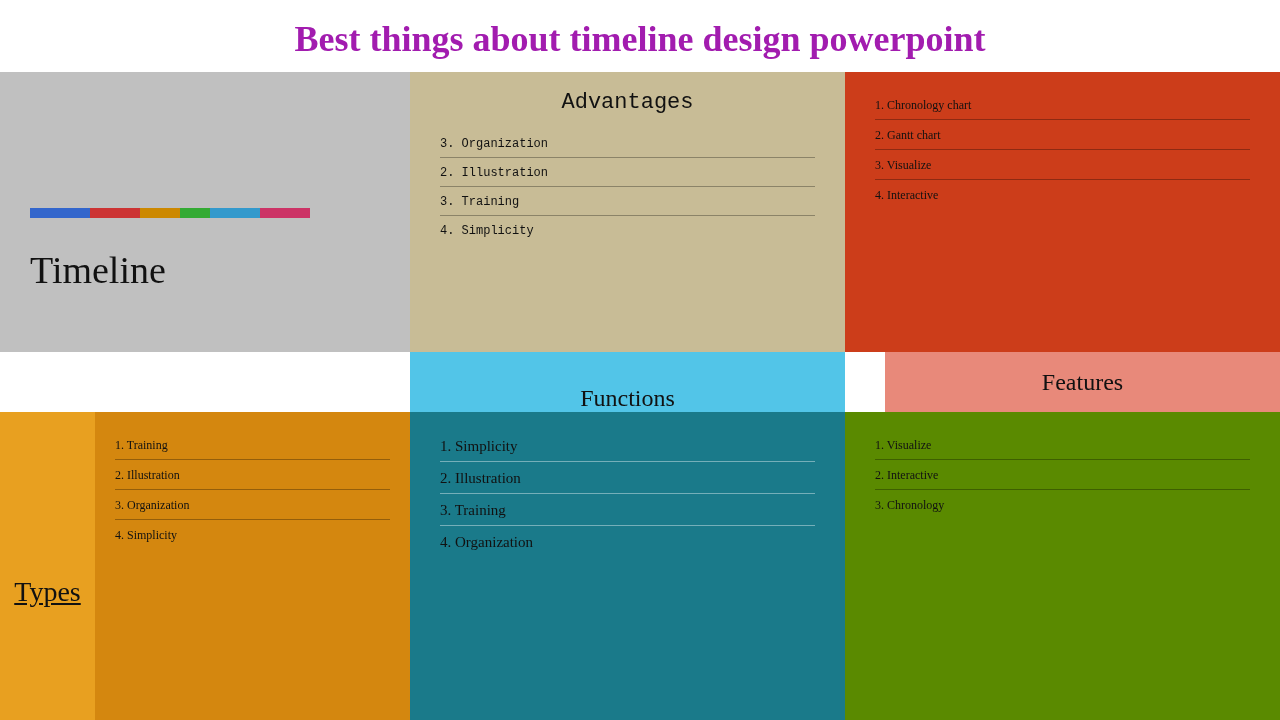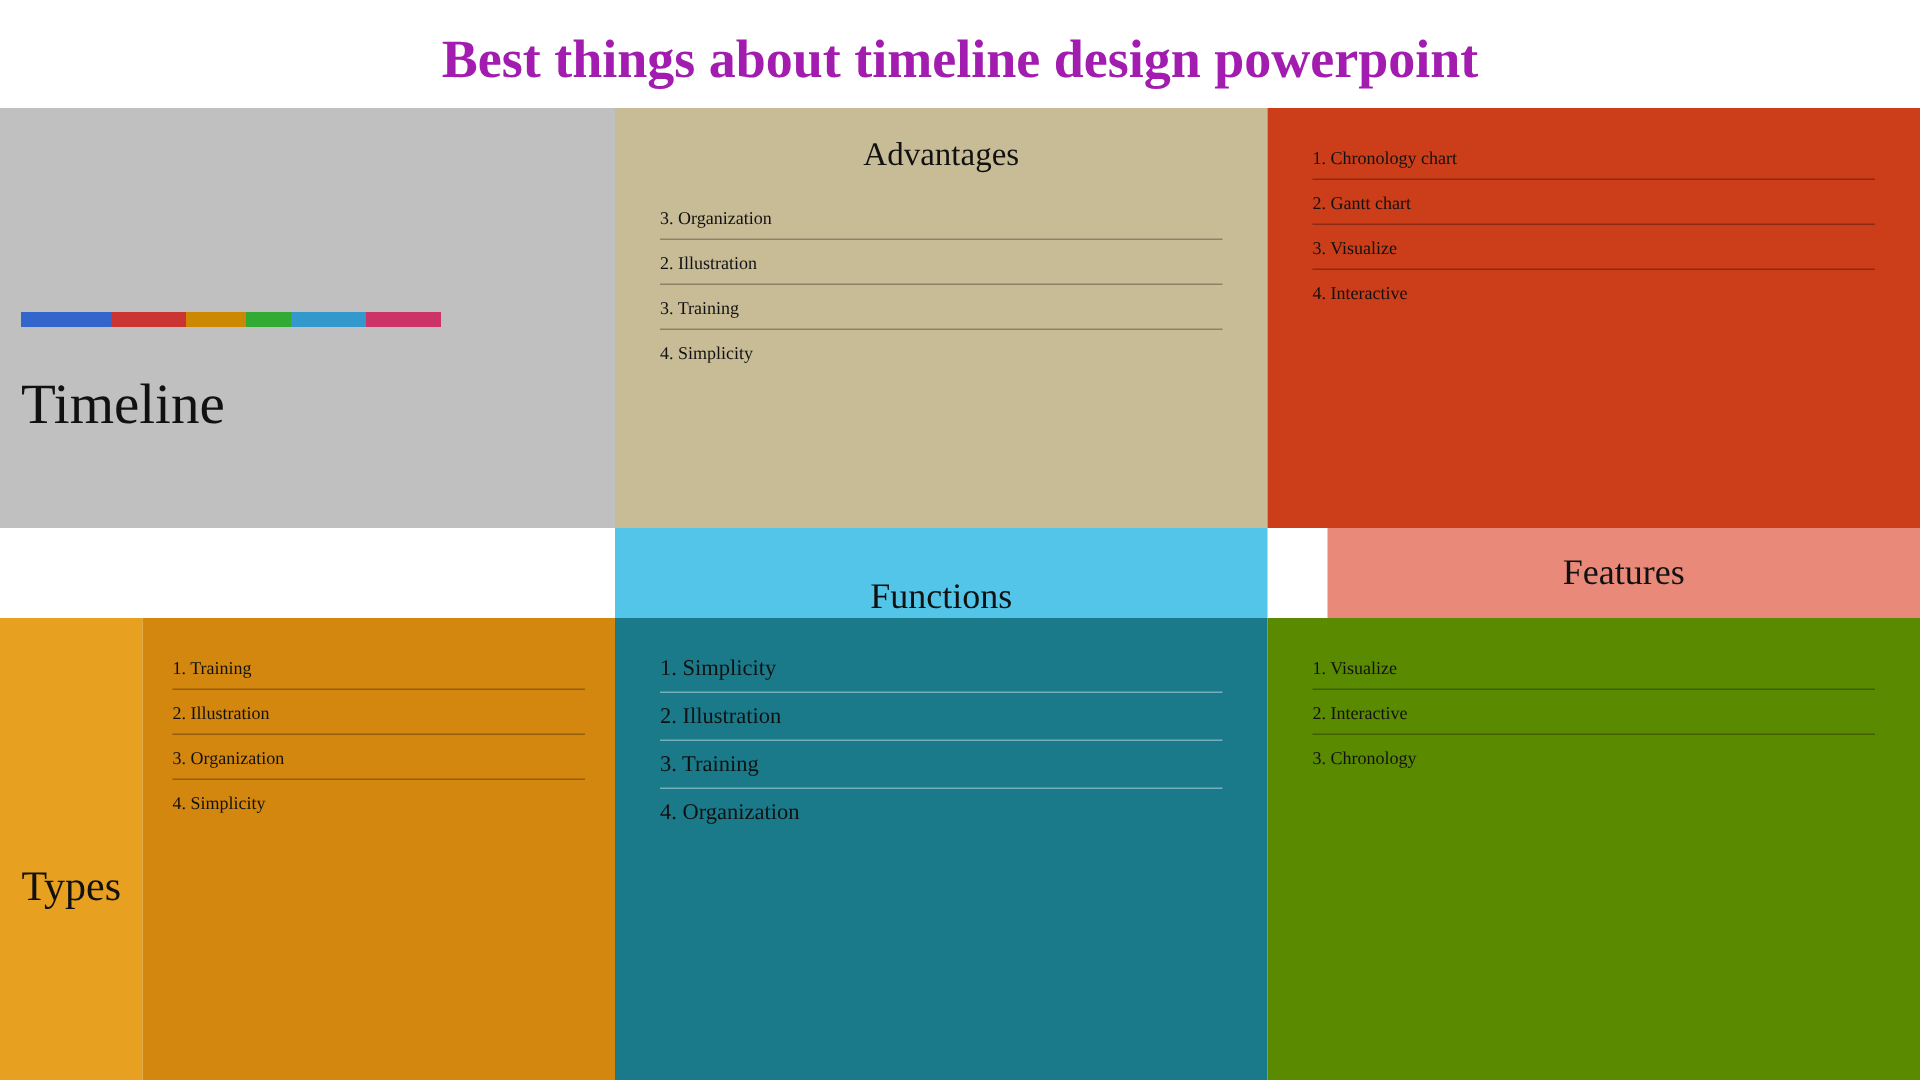--- a/index.html
+++ b/index.html
@@ -25,40 +25,41 @@
 
     
     .cell-timeline {
       grid-column: 1;
       grid-row: 1;
       background: #c0c0c0;
       display: flex;
       flex-direction: column;
       justify-content: flex-end;
       padding-bottom: 60px;
-      padding-left: 14px;
+      padding-left: 30px;
     }
     .color-bar {
       display: flex;
       height: 10px;
       width: 280px;
       margin-bottom: 30px;
     }
     .color-bar span { display: inline-block; height: 100%; }
 
     .timeline-label {
       font-size: 38px;
       color: #111;
     }
 
     .cell-advantages {
       grid-column: 2;
       grid-row: 1;
       background: #c8bc96;
       padding: 18px 30px;
+      font-family: Liberation Mono, monospace;
     }
     .cell-advantages-title {
       font-size: 22px;
       text-align: center;
       margin-bottom: 14px;
       color: #111;
     }
 
     .cell-right-top {
       grid-column: 3;
@@ -104,20 +105,21 @@
     .cell-types-label-col {
       background: #e8a020;
       width: 95px;
       display: flex;
       align-items: center;
       justify-content: center;
     }
     .cell-types-label {
       font-size: 28px;
       color: #111;
+      text-decoration: underline;
     }
     .cell-types-content {
       background: #d4870f;
       flex: 1;
       padding: 18px 20px;
     }
 
     .cell-functions-content {
       grid-column: 2;
       grid-row: 3;

